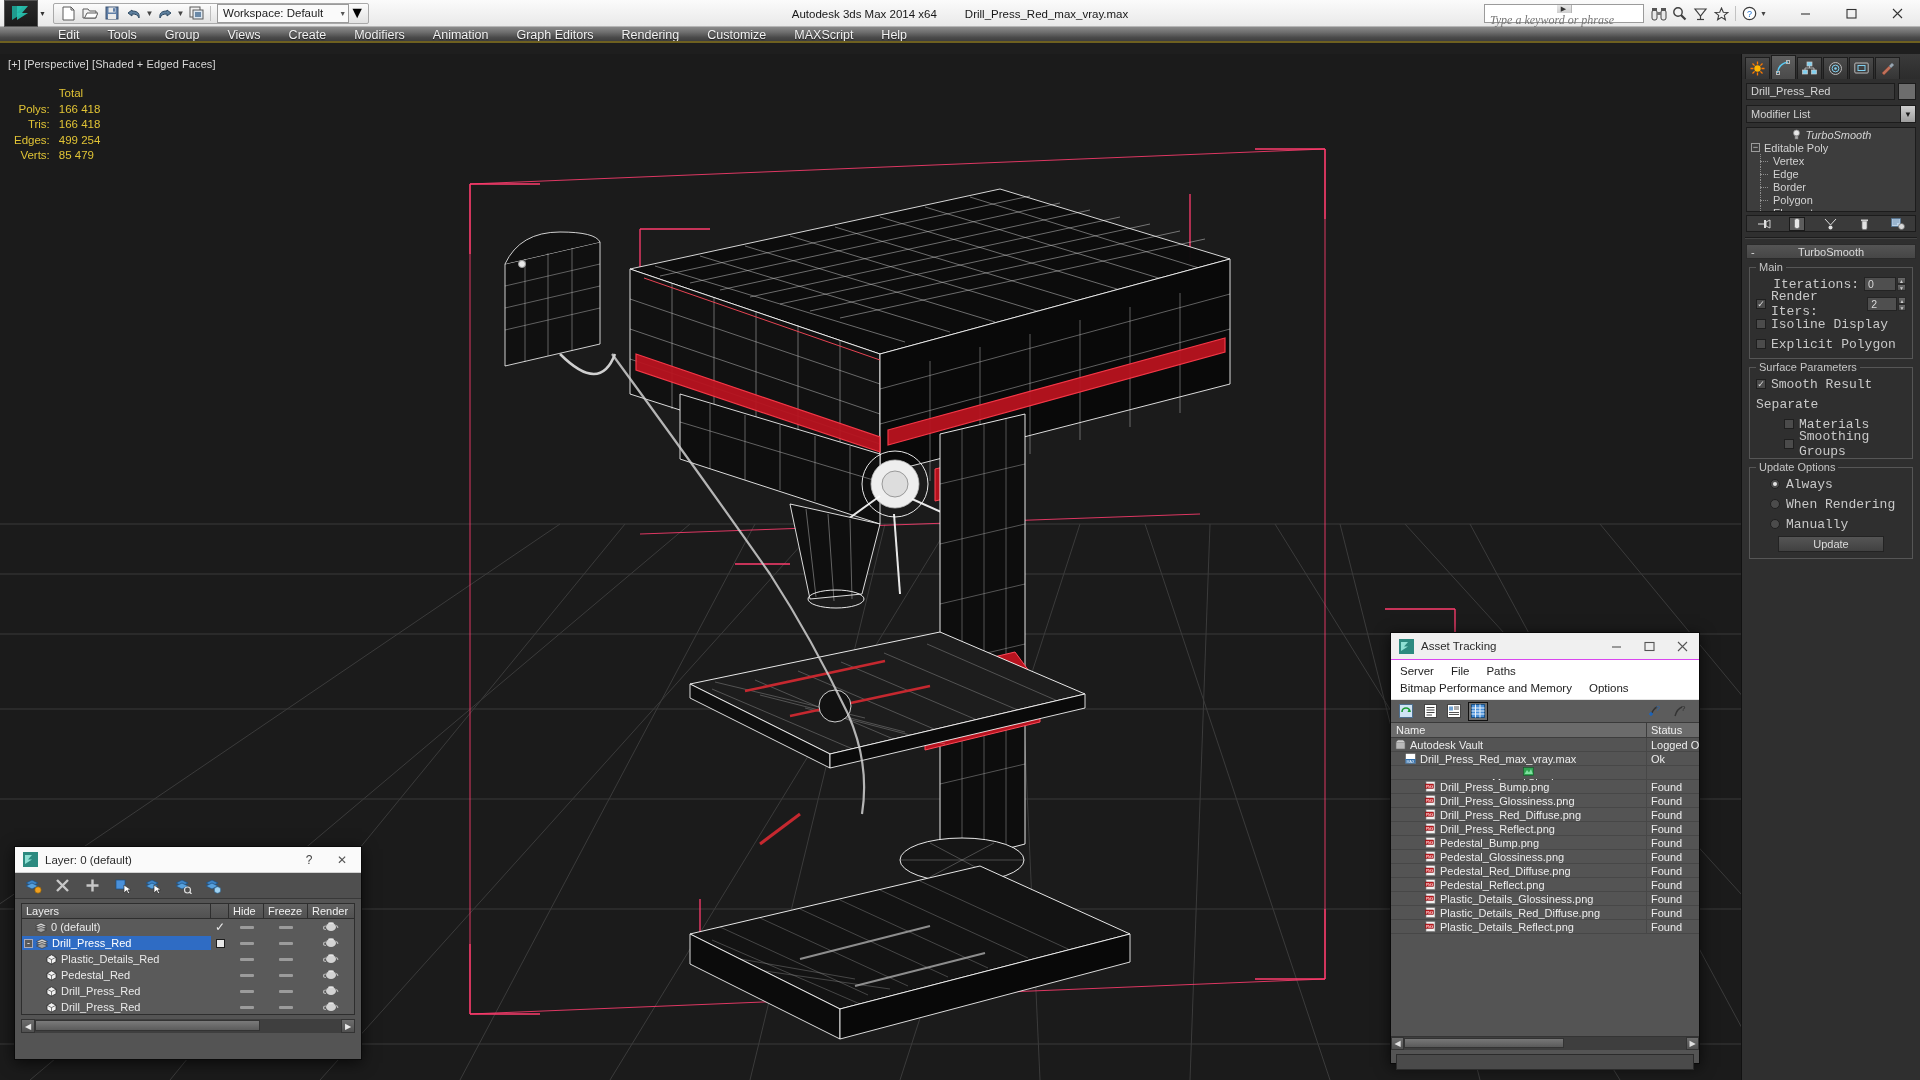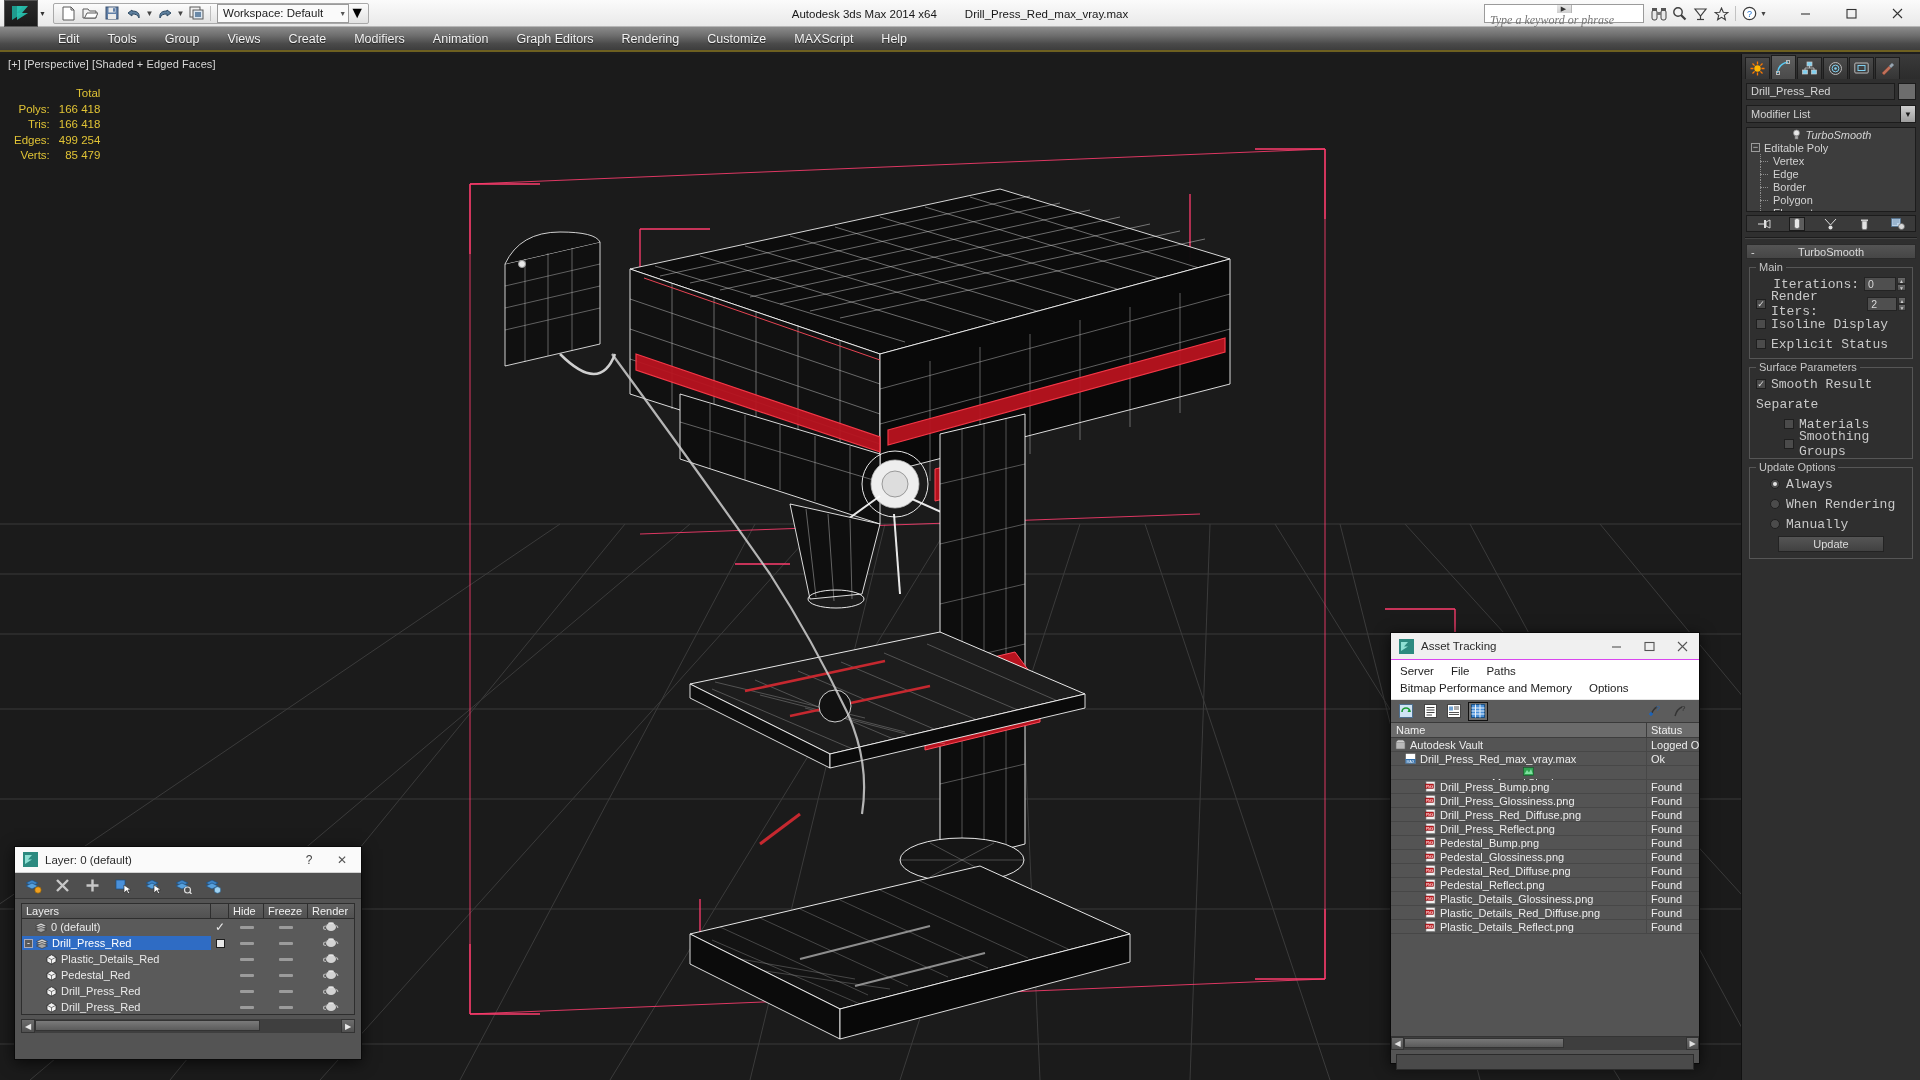--- a/index.html
+++ b/index.html
@@ -68,21 +68,21 @@
   .tb-icon {
     width:21px;height:20px;display:flex;align-items:center;justify-content:center;
     cursor:default;
   }
   .tb-sep{width:1px;height:15px;background:#c2c2c2;margin:0 3px;}
   .wincontrols{display:flex;align-items:center;margin-left:10px;}
   .wc{width:46px;height:27px;display:flex;align-items:center;justify-content:center;}
 
   
   .menubar {
-    position:absolute;left:0;top:27px;width:1920px;height:25px;
+    position:absolute;left:0;top:27px;width:1920px;height:16px;
     background:linear-gradient(to bottom,#8b8b8b 0%,#6e6e6e 35%,#4a4a4a 70%,#3b3b3b 100%);
     border-bottom:1px solid #6b5a13;
     display:flex;align-items:center;
   }
   .menubar::after{
     content:"";position:absolute;left:0;bottom:-1px;width:1920px;height:2px;background:#6e6020;
   }
   .menu-spacer{width:44px;}
   .menu-item{
     font-size:12.5px;color:#f2f2f2;padding:0 14px;height:25px;
@@ -98,21 +98,21 @@
     position:absolute;left:8px;top:4px;font-size:11px;color:#d8d8d8;
     font-family:"Liberation Sans",sans-serif;letter-spacing:.1px;white-space:nowrap;
   }
   .stats{
     position:absolute;left:14px;top:32px;font-size:11.5px;color:#e0c335;
     font-family:"Liberation Sans",sans-serif;line-height:15.5px;
   }
   .stats table{border-collapse:collapse;}
   .stats td{padding:0;font-size:11.5px;color:#e0c335;white-space:nowrap;}
   .stats td.lbl{text-align:right;padding-right:9px;}
-  .stats td.val{text-align:right;}
+  .stats td.val{text-align:left;}
   .vp-leftbar{
     position:absolute;left:0;top:0;width:5px;height:1026px;
     background:linear-gradient(to bottom,#7a6a18,#5c4f12);
   }
   .vp-grid{position:absolute;left:0;top:0;width:1741px;height:1026px;}
 
   
   .cmdpanel{
     position:absolute;right:0;top:54px;width:179px;height:1026px;
     background:#2f2f2f;border-left:1px solid #111;
@@ -896,21 +896,21 @@
               <div>▲</div>
               <div>▼</div>
             </div>
         </div>
         <div class="prow" style="margin-top:4px">
           <span class="cb"></span>
           <span class="lab">Isoline Display</span>
         </div>
         <div class="prow" style="margin-bottom:0">
           <span class="cb"></span>
-          <span class="lab">Explicit Status</span>
+          <span class="lab">Explicit Polygon</span>
         </div>
       </div>
 
       <div class="group">
         <div class="group-title">Surface Parameters</div>
         <div class="prow">
           <span class="cb">✓</span>
           <span class="lab">Smooth Result</span>
         </div>
         <div class="prow">

